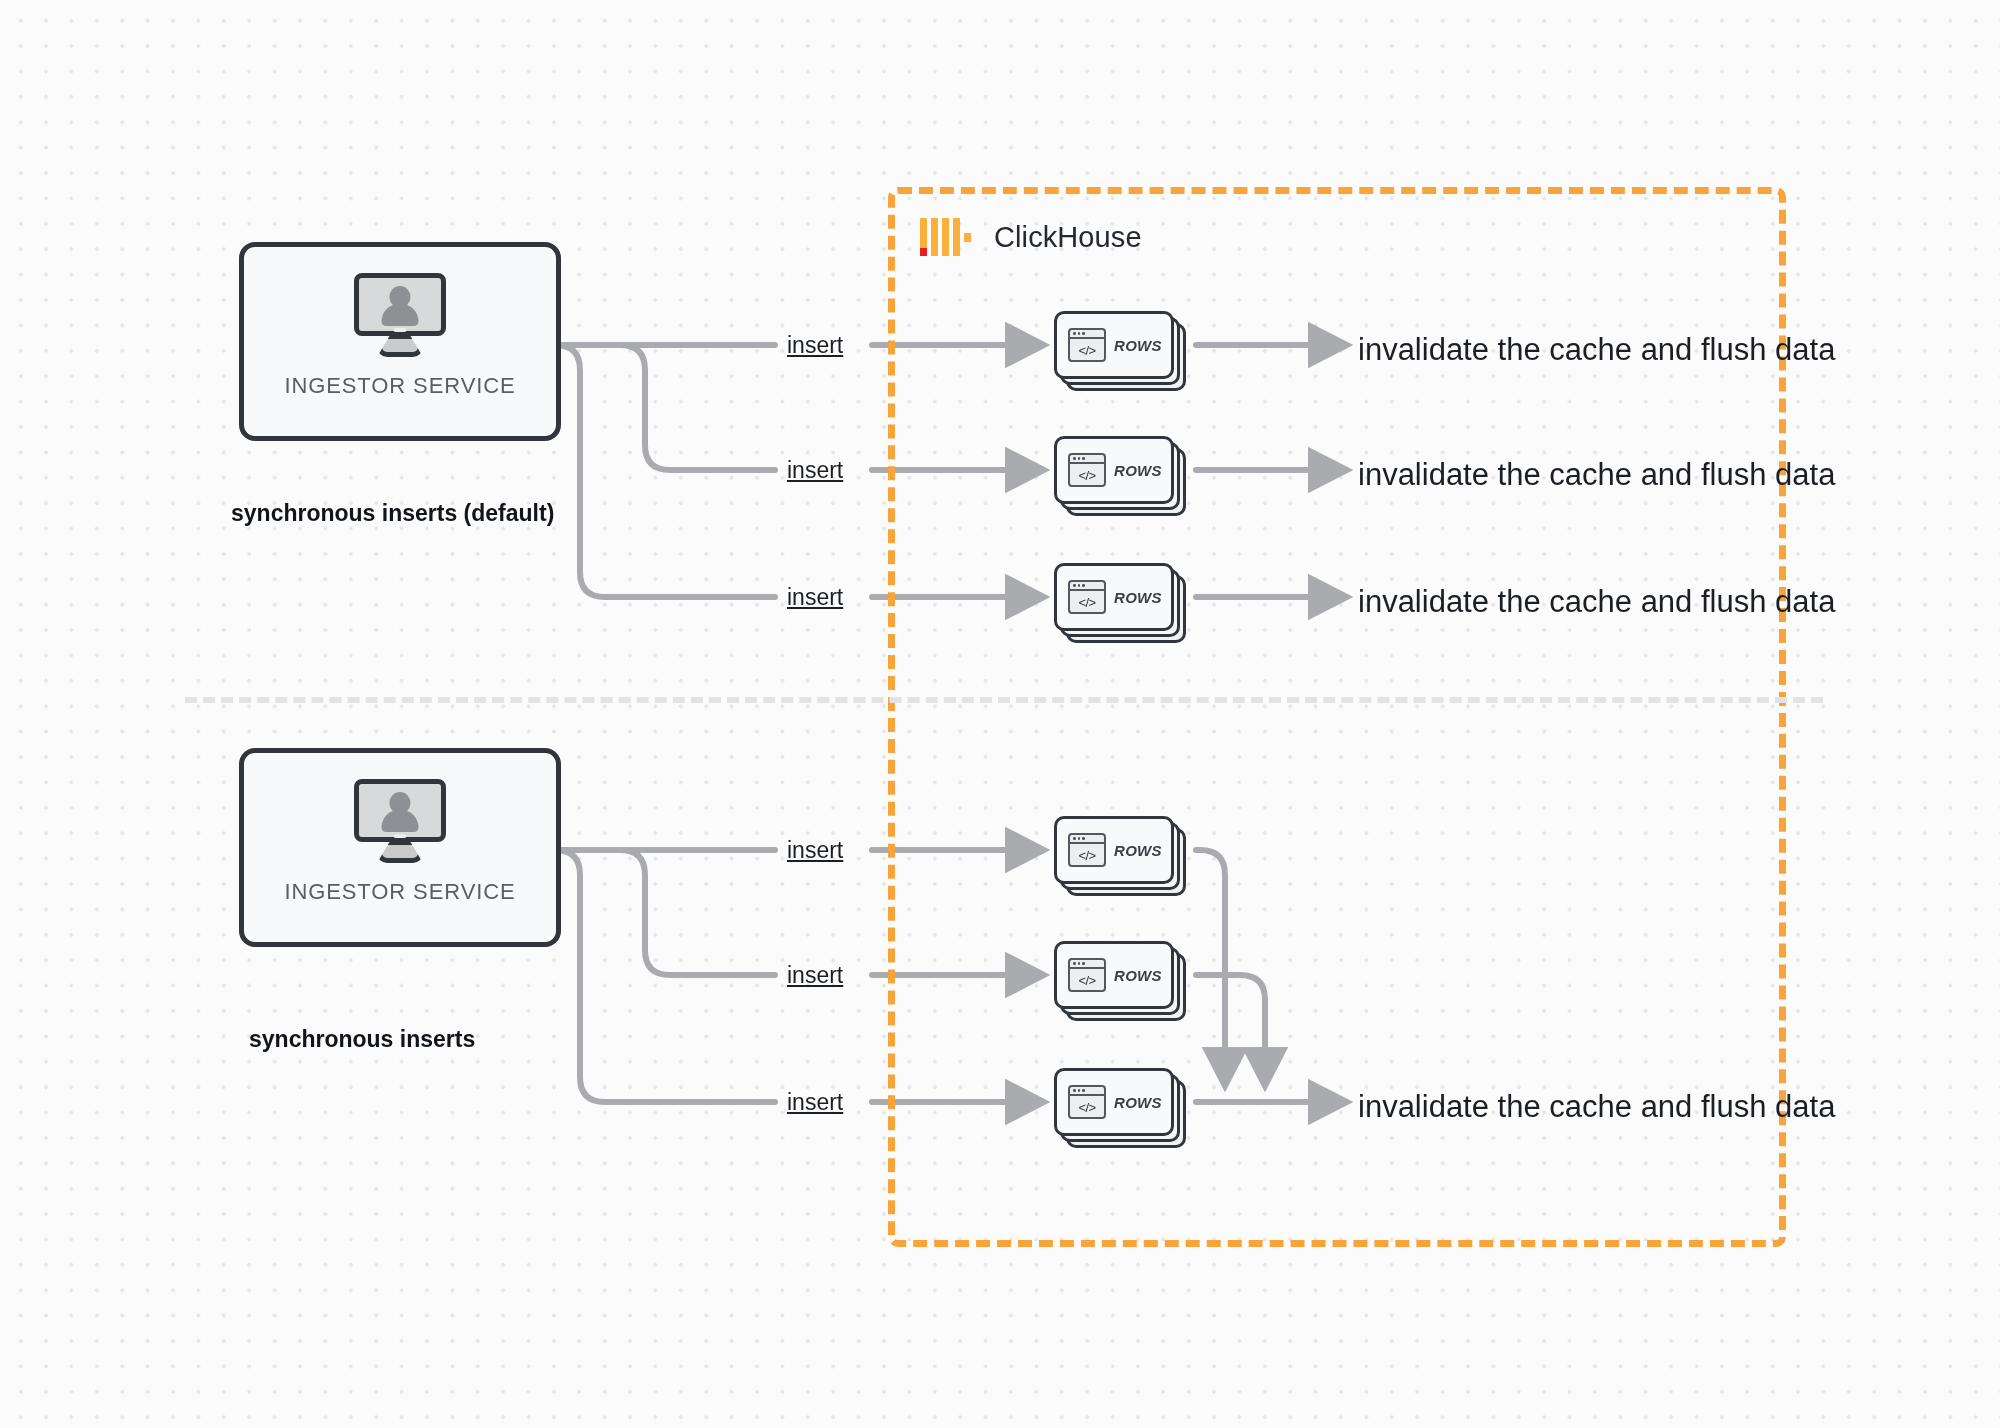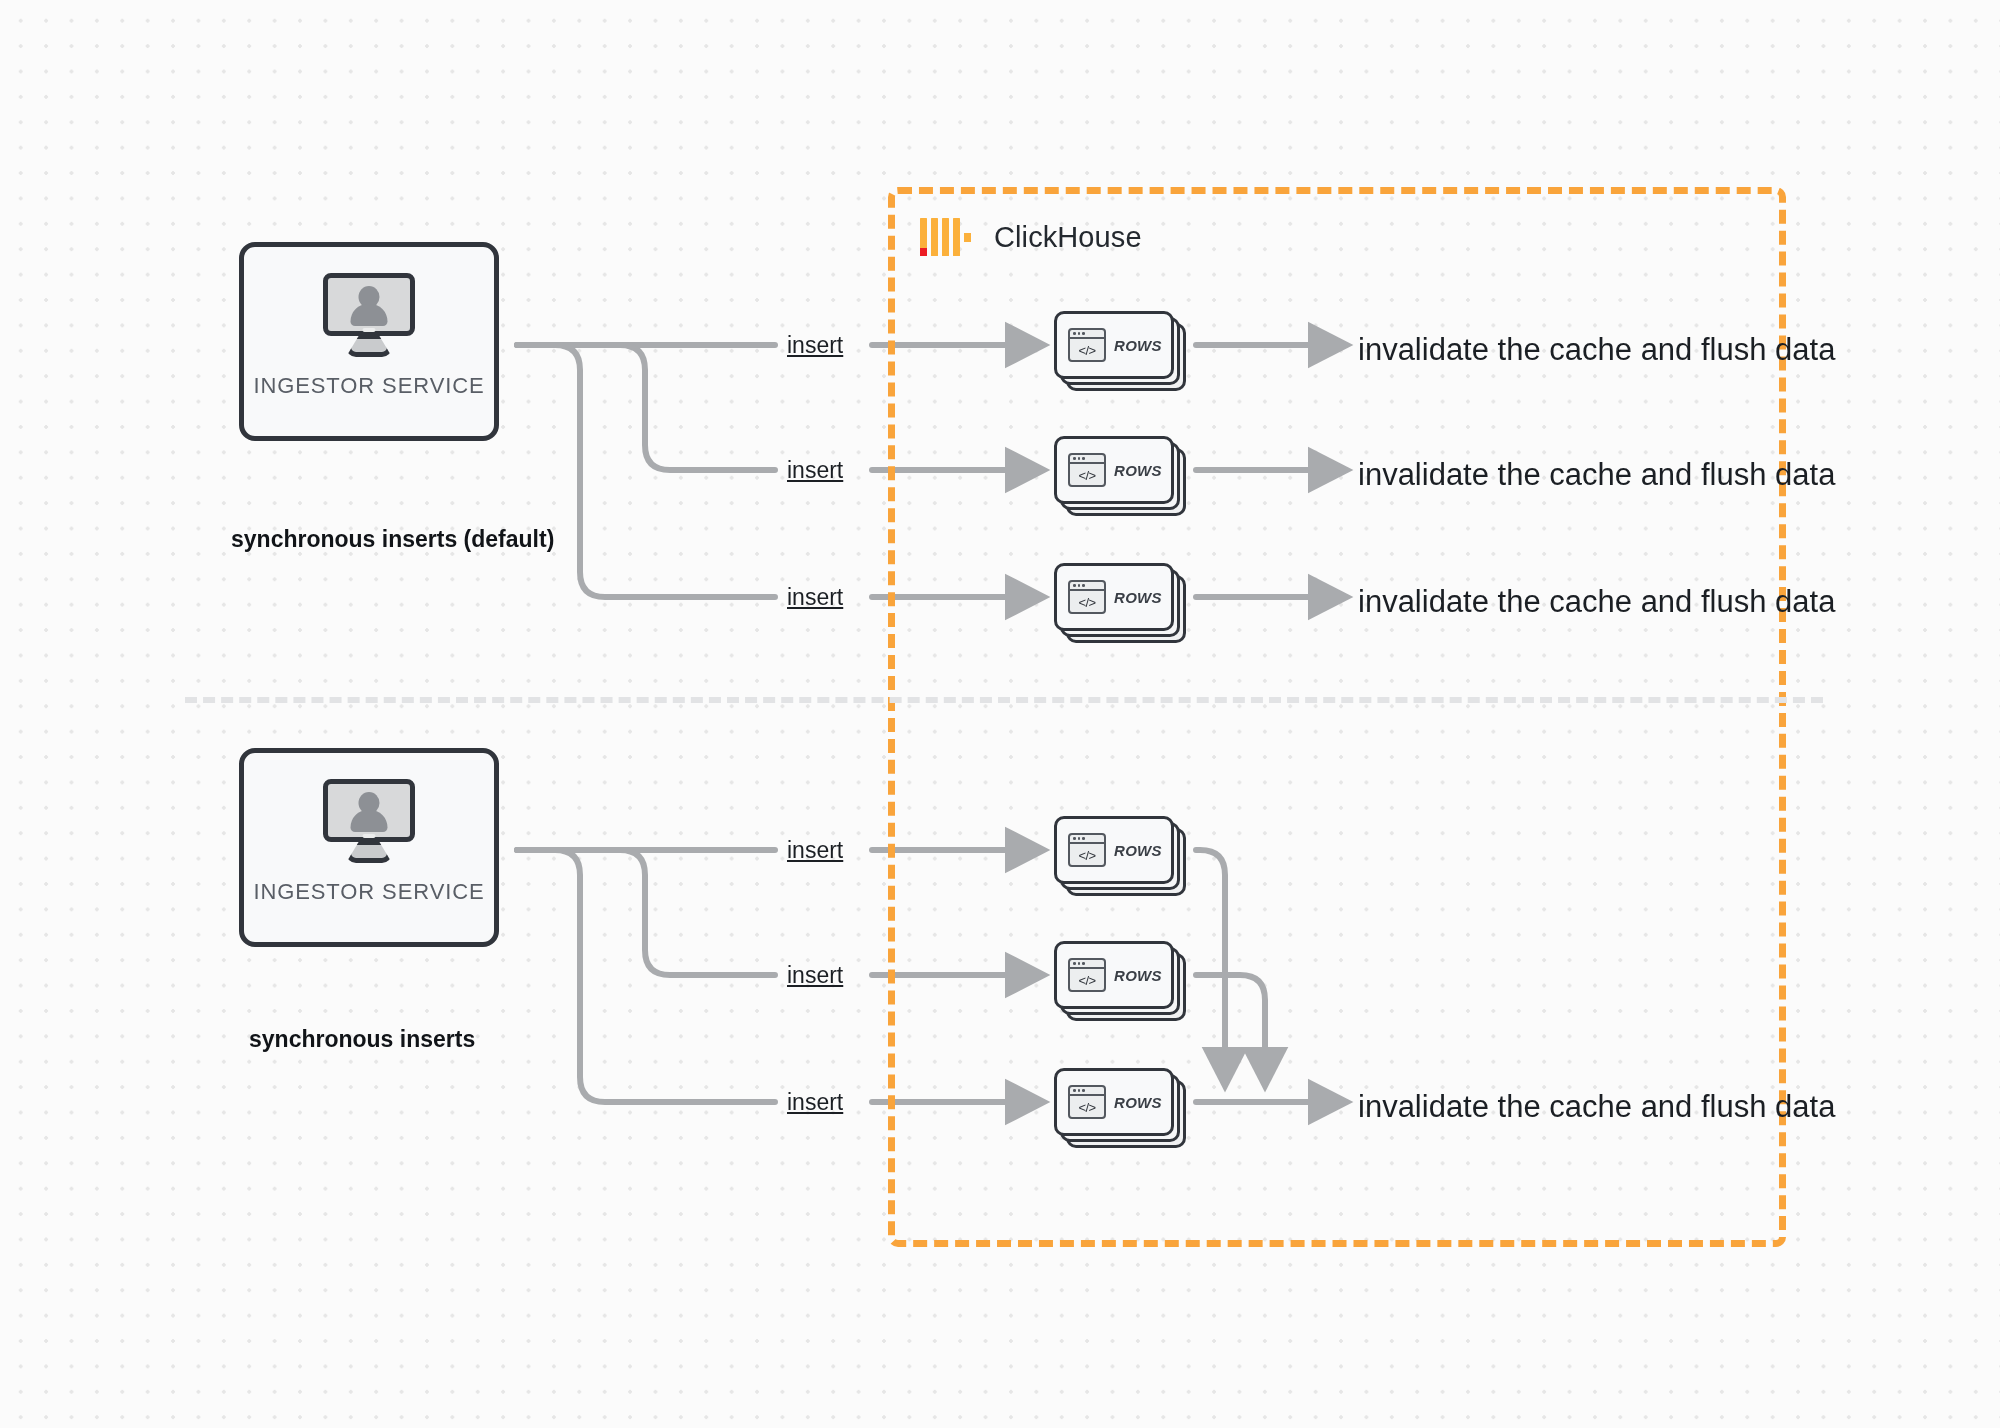--- a/index.html
+++ b/index.html
@@ -82,21 +82,21 @@
   .ch-word {
     font-size: 29px;
     color: #24292f;
     letter-spacing: 0.1px;
     white-space: nowrap;
   }
 
   
   .ingestor {
     position: absolute;
-    width: 260px;
+    width: 322px;
     height: 199px;
     background: #f8f9fa;
     border: 5px solid #31353c;
     border-radius: 16px;
     box-sizing: border-box;
     display: flex;
     flex-direction: column;
     align-items: center;
     justify-content: flex-start;
     padding-top: 26px;
@@ -171,21 +171,21 @@
   }
 
   
   .section-caption {
     position: absolute;
     font-size: 23px;
     font-weight: bold;
     color: #111418;
     white-space: nowrap;
   }
-  .section-caption.sync  { left: 231px; top: 526px; }
+  .section-caption.sync  { left: 231px; top: 500px; }
   .section-caption.async { left: 249px; top: 1026px; }
 
   
   .divider {
     position: absolute;
     left: 185px;
     top: 697px;
     width: 1638px;
     height: 0;
     border-top: 6px dashed #e2e3e5;

